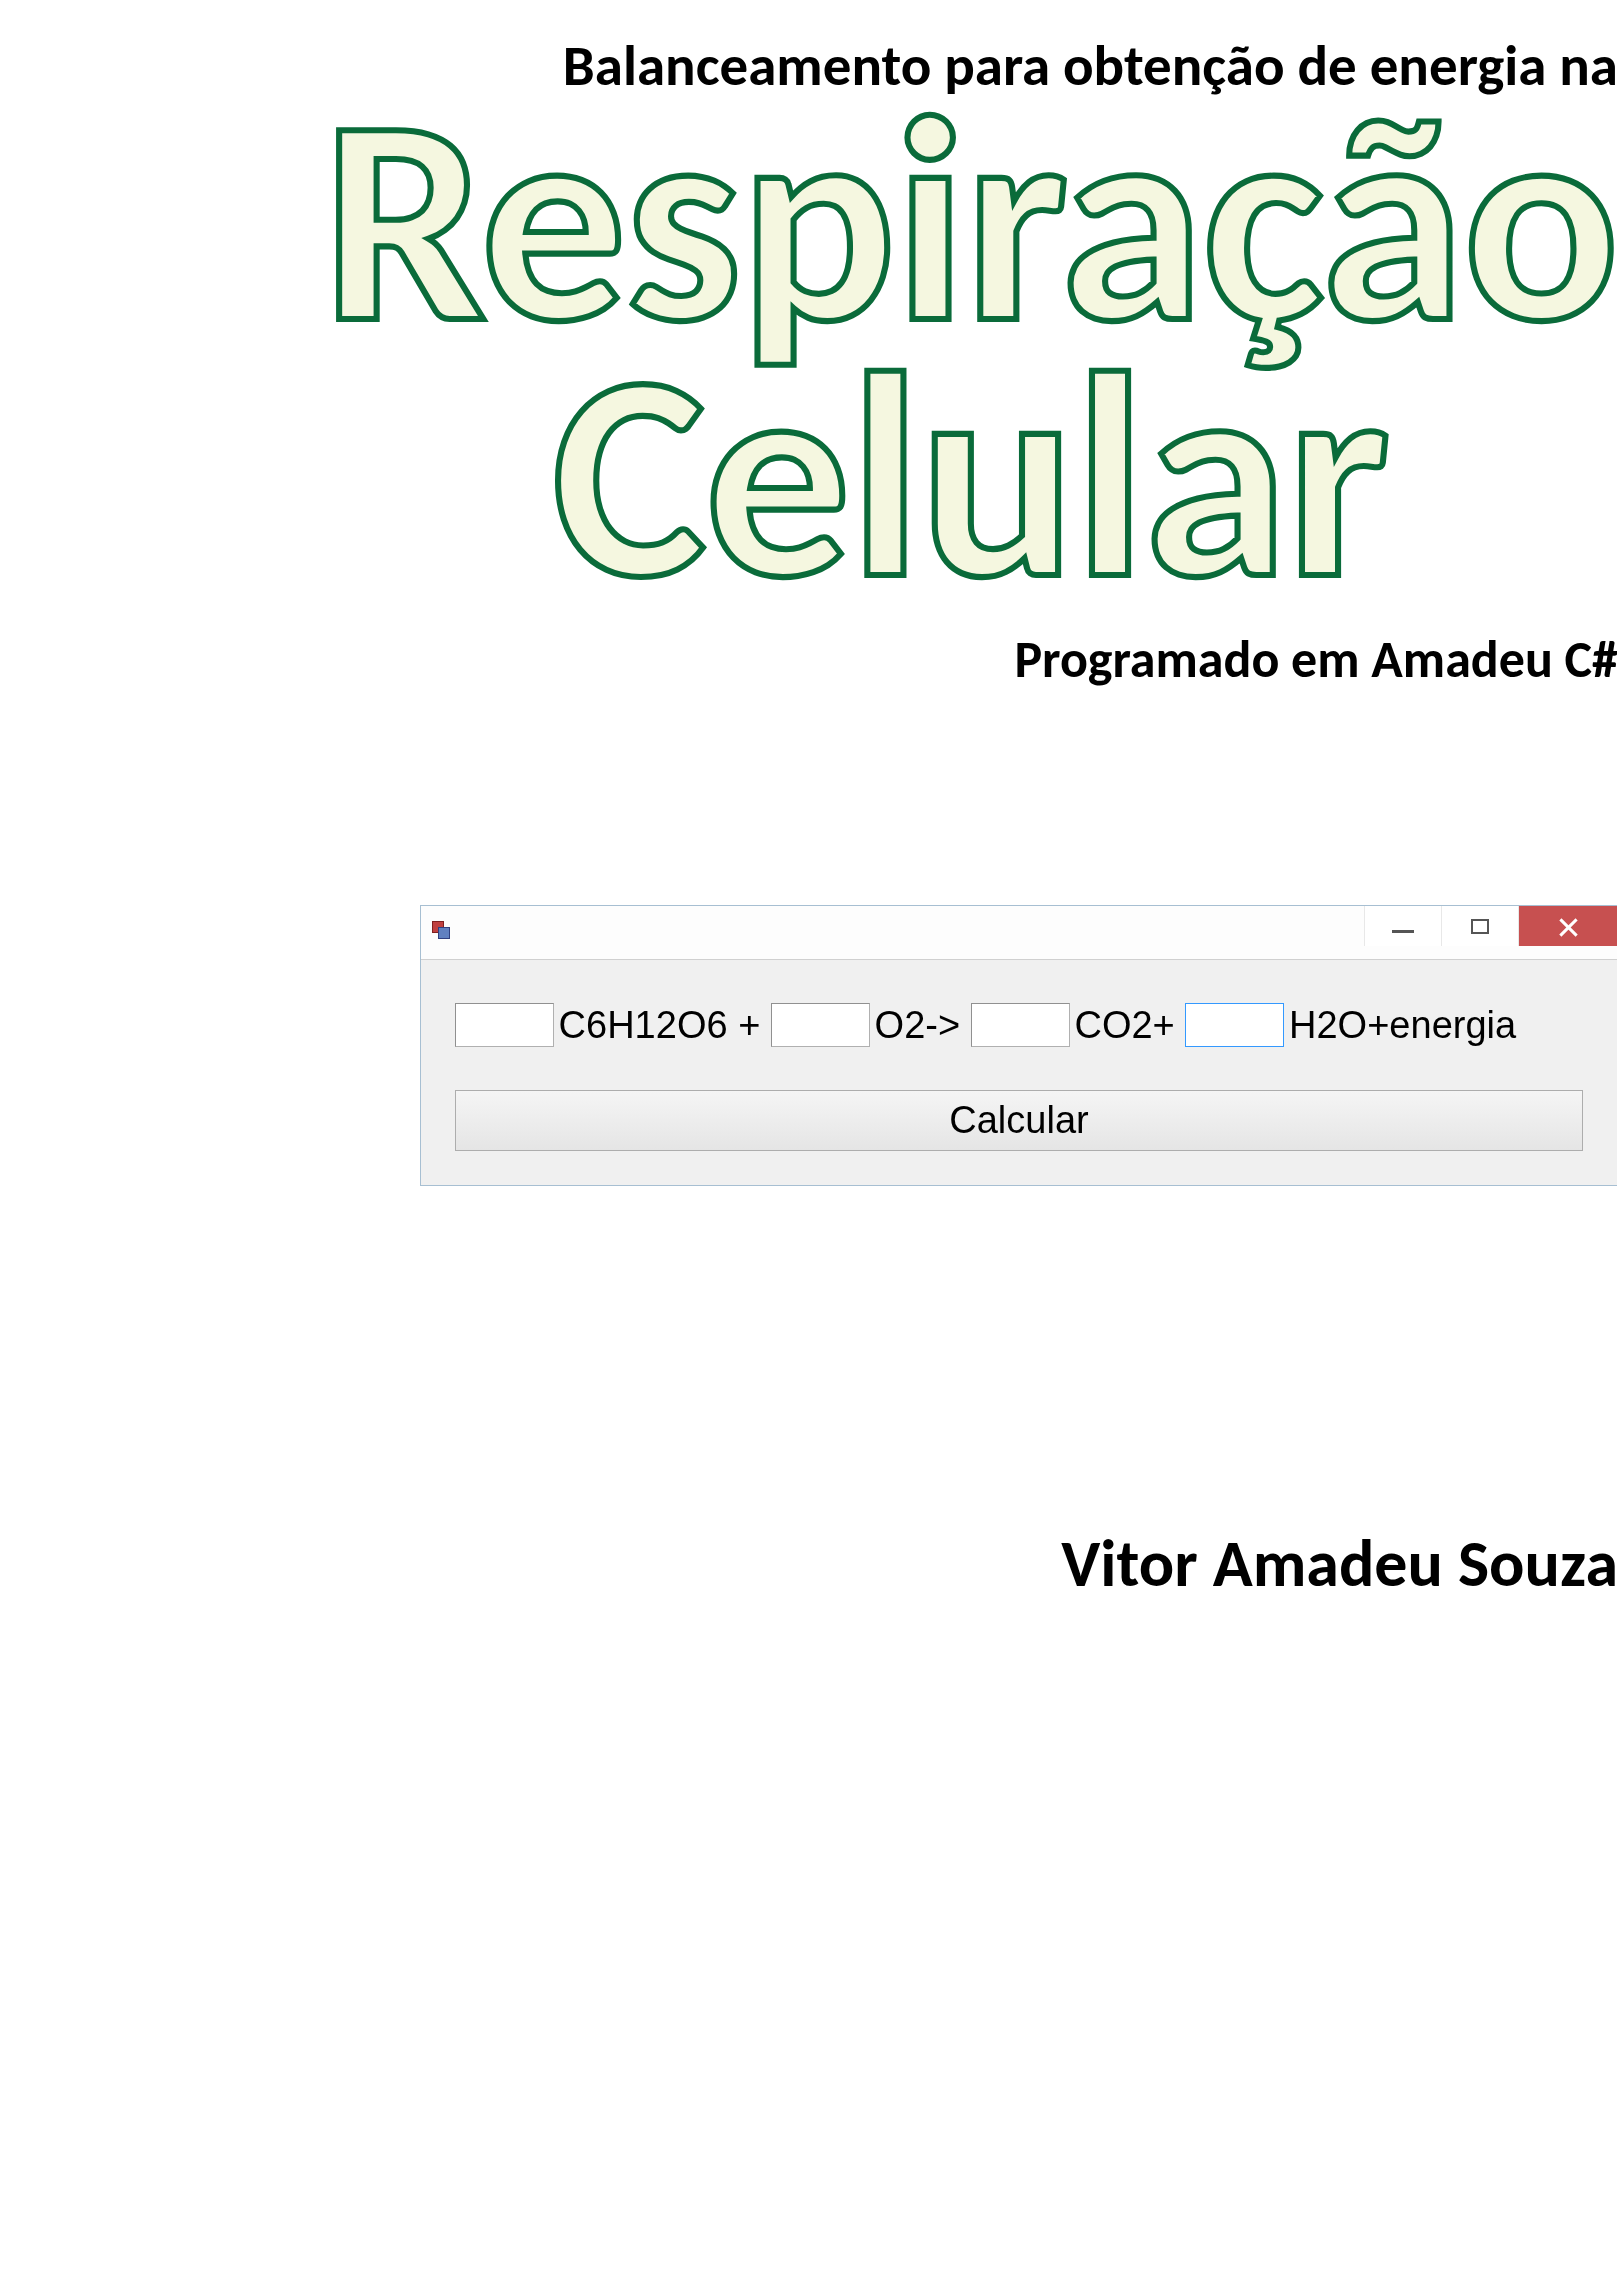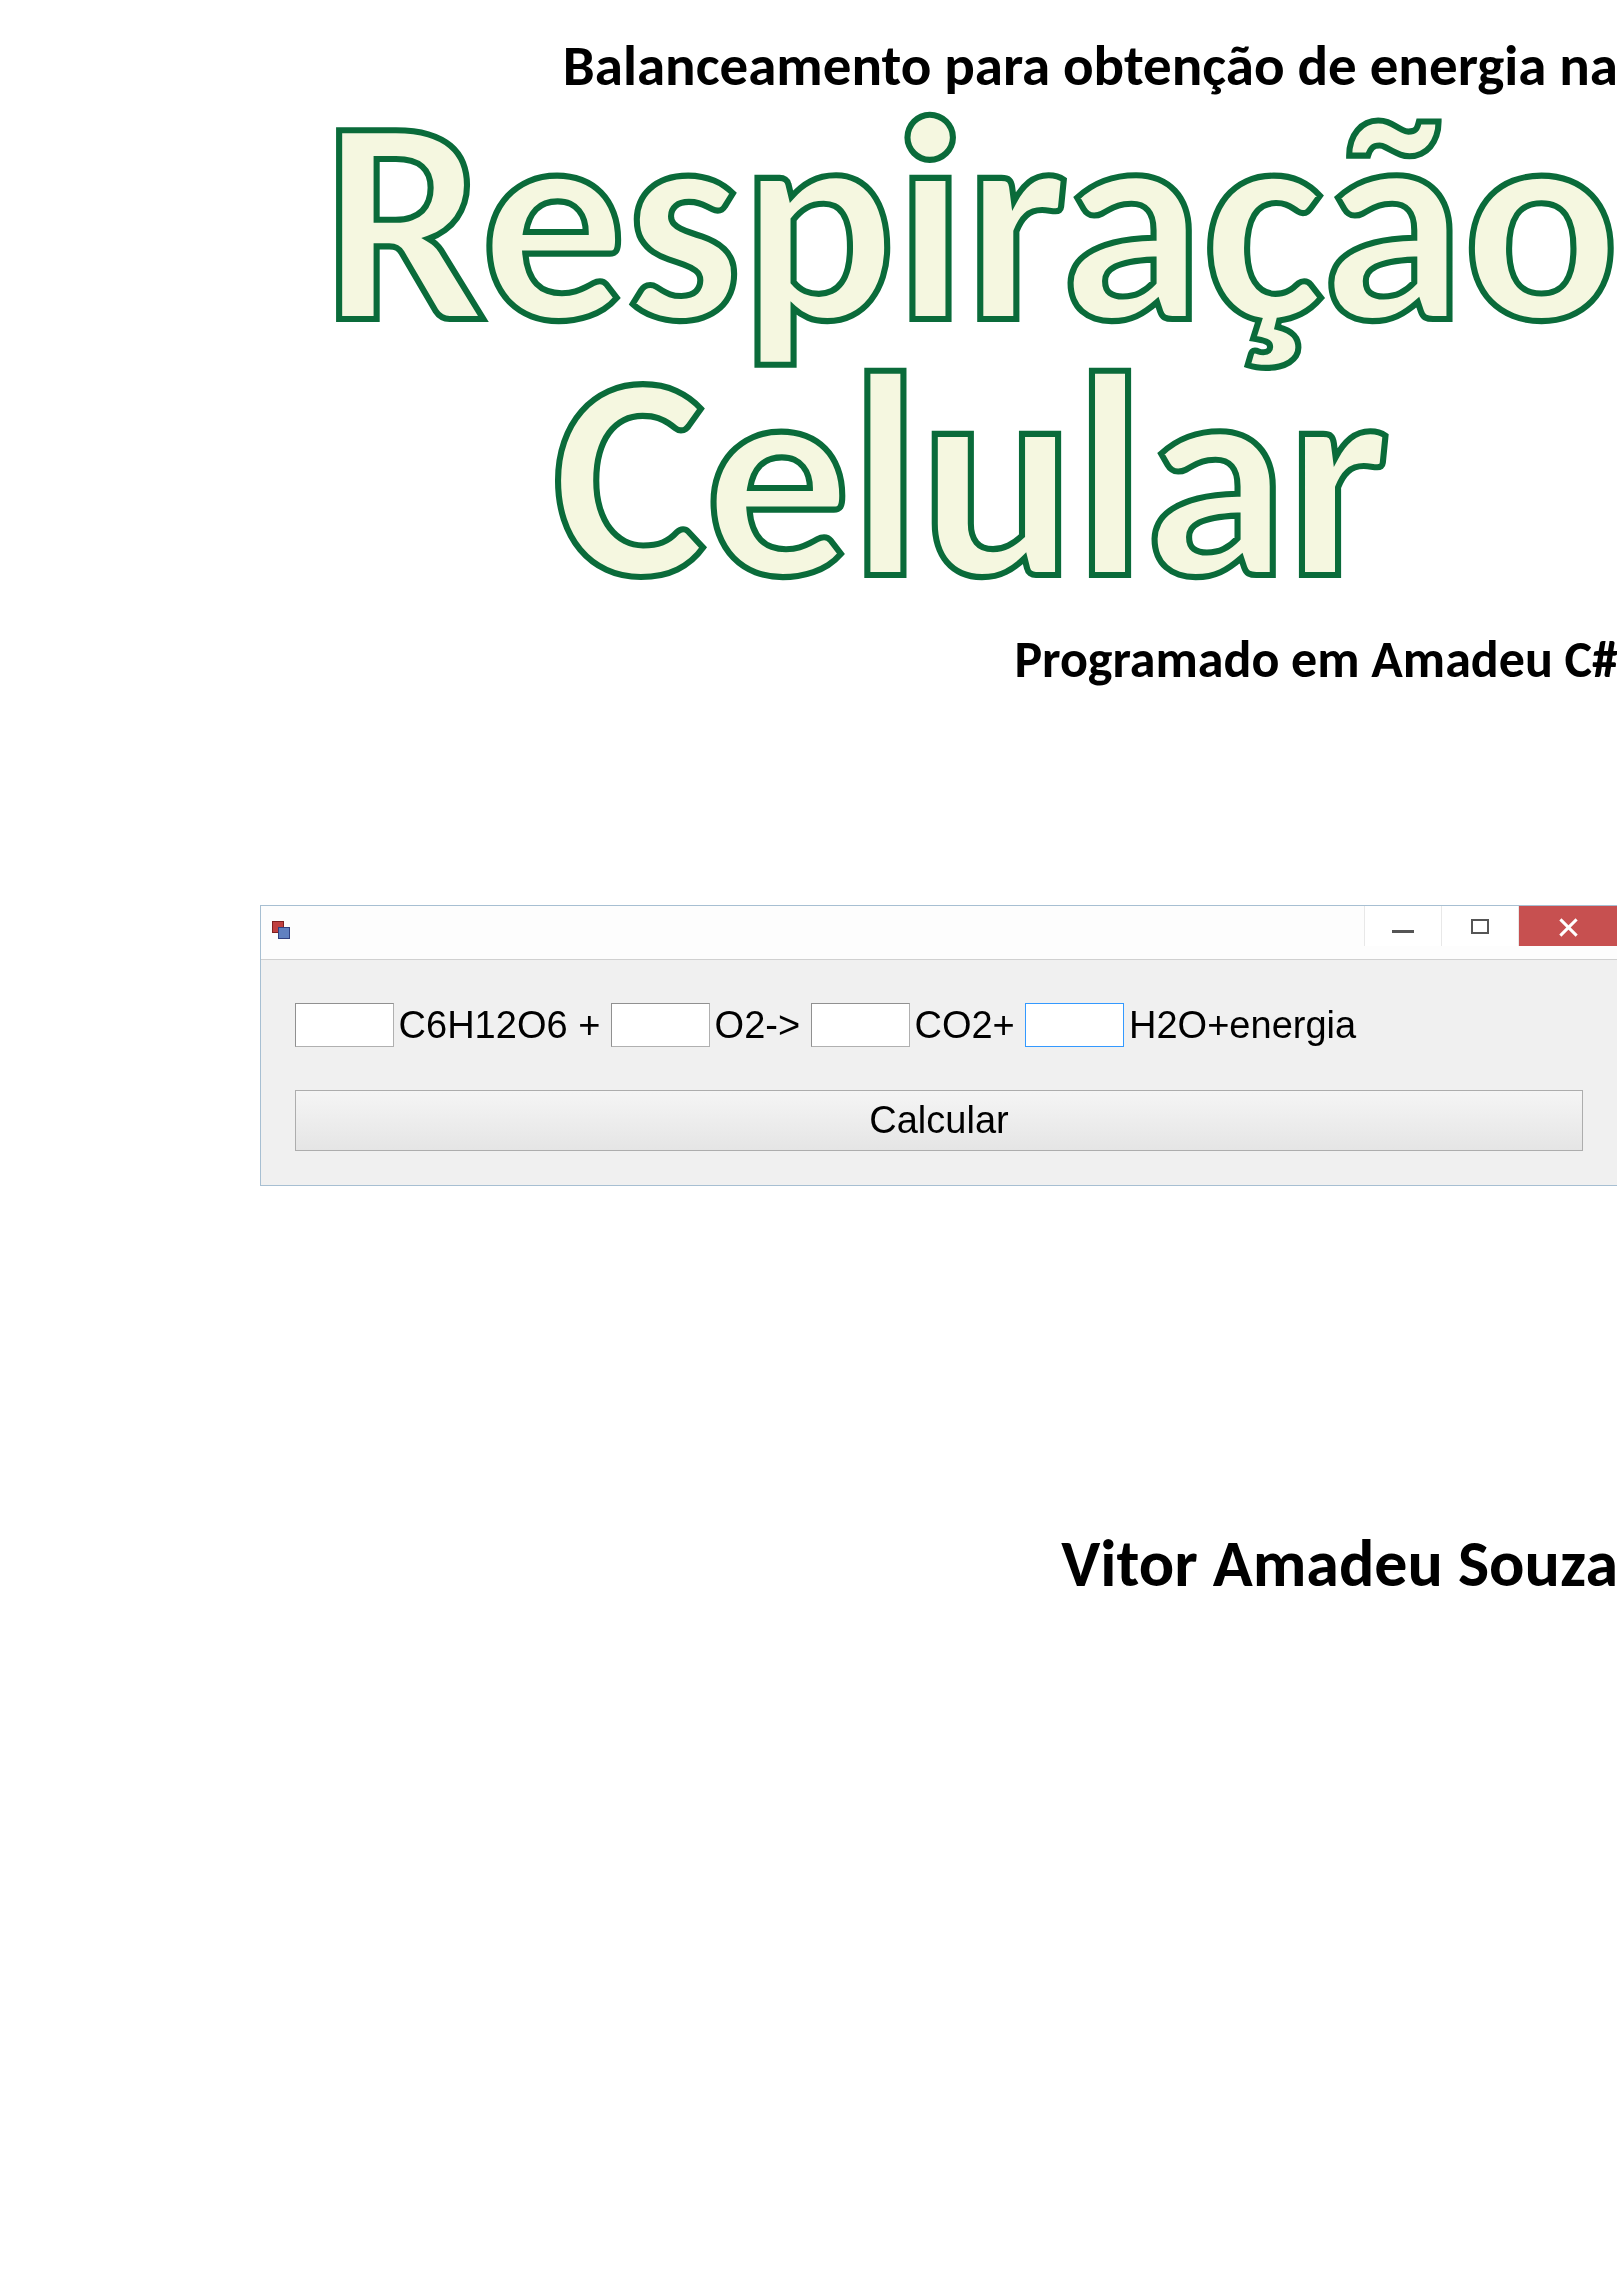--- a/index.html
+++ b/index.html
@@ -36,21 +36,21 @@
     margin-bottom: 15.3px;
   }
   .subtitle {
     font-size: 52px;
     font-weight: 700;
     color: #000;
     text-align: center;
     margin-top: 7.7px;
   }
   .window {
-    width: 1358px;
+    width: 1198px;
     margin-top: 214px;
     border: 1.5px solid #a7bfd2;
     background: #f9a8d4;
   }
   .titlebar {
     height: 54px;
     background: #fdfdfd;
     border-bottom: 0.8px solid #d0d0d0;
     display: flex;
     align-items: center;

